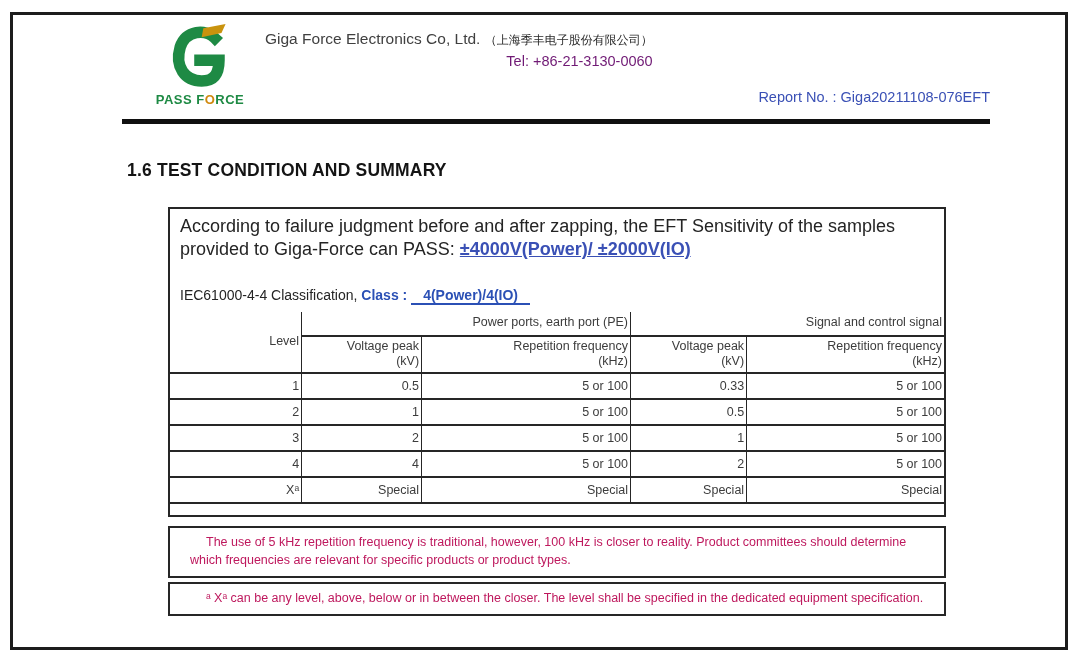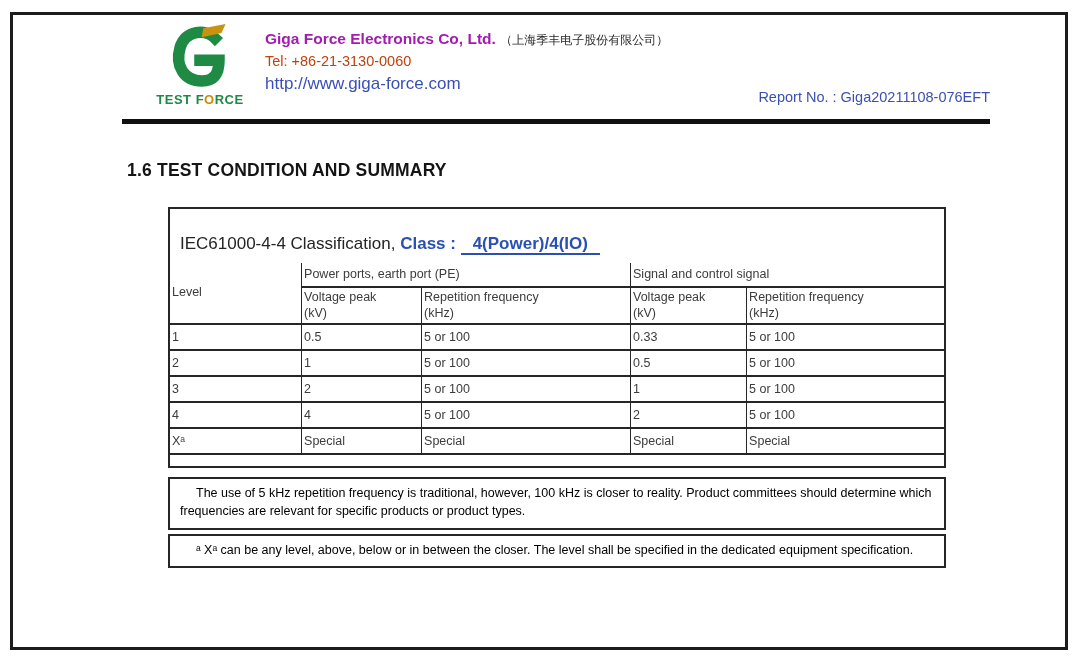--- a/index.html
+++ b/index.html
@@ -13,94 +13,96 @@
     position: absolute; left: 10px; top: 12px; width: 1058px; height: 638px;
     border: 3px solid #1c1c1c;
   }
   
   .logo { position: absolute; left: 142px; top: 24px; width: 116px; text-align: center; }
   .logo svg { display: block; margin: 0 auto; }
   .logo-text { margin-top: 2px; font-size: 13px; font-weight: bold; letter-spacing: 0.5px; color: #1e8a44; white-space: nowrap; }
   .logo-text .gold-o { color: #d0890f; }
   .company-info { position: absolute; left: 265px; top: 30px; }
   .company-line { font-size: 15.5px; }
-  .company-name { font-weight: bold; color: #a21caf; }
+  .company-name { font-weight: normal; color: #404040; }
   .company-cn { font-weight: normal; font-size: 12px; color: #2a2a2a; }
-  .tel-line { margin-top: 4px; font-size: 14.5px; color: #c2410c; }
+  .tel-line { margin-top: 4px; font-size: 14.5px; color: #701a75; text-align: right; }
   .website-line { margin-top: 5px; font-size: 17px; color: #3a50b5; }
   .report-no { position: absolute; left: 690px; top: 89px; width: 300px; text-align: right;
                font-size: 14.5px; font-weight: normal; color: #3a50b5; }
   .header-rule { position: absolute; left: 122px; top: 119px; width: 868px; height: 5px; background: #101010; }
   
   .section-title { position: absolute; left: 127px; top: 160px; margin: 0;
                    font-size: 17.5px; font-weight: bold; color: #141414; letter-spacing: 0.2px; }
   
   .content-col { position: absolute; left: 168px; top: 207px; width: 778px; }
   .main-box { border: 2px solid #262626; background: #ffffff; }
   .summary-para { font-size: 18px; line-height: 1.3; padding: 6px 10px 0 10px; color: #242424; margin: 0; }
   .pass-values { color: #3a50b5; font-weight: bold; text-decoration: underline; }
-  .classification-line { font-size: 17px; padding: 0 10px; margin: 25px 0 9px 0; color: #242424; }
+  .classification-line { font-size: 14px; padding: 0 10px; margin: 25px 0 9px 0; color: #242424; }
   .class-label { color: #2b50b5; font-weight: bold; }
   .class-value { color: #2b50b5; font-weight: bold; border-bottom: 2px solid #2b50b5; padding: 0 12px; }
   
   .grid { width: 100%; border-collapse: collapse; table-layout: fixed; }
   .grid th, .grid td {
     border-left: 1px solid #262626; border-right: 1px solid #262626;
     border-top: 2px solid #262626; border-bottom: 2px solid #262626;
-    text-align: left; vertical-align: middle;
+    text-align: right; vertical-align: middle;
     font-weight: normal; font-size: 12.5px; color: #3c3c3c; padding: 2px;
   }
   .grid th { white-space: pre-line; line-height: 1.25; }
   .grid th:first-child, .grid td:first-child { border-left: none; }
   .grid th:last-child, .grid td:last-child { border-right: none; }
   .grid thead tr:first-child th { border-top: none; height: 24px; }
   .grid thead tr:last-child th { height: 36px; }
   .grid tbody td { height: 26px; }
   .grid tr.empty-row td { height: 12px; border-bottom: none; }
   
-  .footnote-box { border: 2px solid #262626; margin-top: 9px; padding: 5px 10px 7px 10px;
-                  font-size: 12.5px; line-height: 1.45; color: #000000; background: #ffffff; }
+  .footnote-box { border: 2px solid #262626; margin-top: 9px; padding: 5px 10px 7px 20px;
+                  font-size: 12.5px; line-height: 1.45; color: #be185d; background: #ffffff; }
   .footnote-box p { margin: 0; text-indent: 16px; }
   .footnote-box.second { margin-top: 4px; }
 </style>
 </head>
 <body>
 
 <div class="page-border"></div>
 
 <div class="logo">
   <span>
     <svg width="66" height="66" viewBox="0 0 80 80" aria-hidden="true">
       <path d="M58 17 C47 6 23 7 16 28 C9 52 22 69 42 69 C59 69 63 58 63 44 L40 44" fill="none" stroke="#1e8a44" stroke-width="14" stroke-linecap="square"></path>
       <path d="M44 5 L71 0 L66 11 L42 16 Z" fill="#c9930e"></path>
     </svg>
   </span>
   <div class="logo-text">
-    <span>TEST F</span><span class="gold-o">O</span><span>RCE</span>
+    <span>PASS F</span><span class="gold-o">O</span><span>RCE</span>
   </div>
 </div>
 
 <div class="company-info">
   <div class="company-line">
     <span class="company-name">Giga Force Electronics Co, Ltd.</span>
     <span class="company-cn">（上海季丰电子股份有限公司）</span>
   </div>
   <div class="tel-line">Tel: +86-21-3130-0060</div>
-  <div class="website-line">http://www.giga-force.com</div>
 </div>
 
 <div class="report-no">Report No. : Giga20211108-076EFT</div>
 
 <div class="header-rule"></div>
 
 <h1 class="section-title">1.6 TEST CONDITION AND SUMMARY</h1>
 
 <div class="content-col">
 
   <div class="main-box">
+    <p class="summary-para">
+      <span>According to failure judgment before and after zapping, the EFT Sensitivity of the samples provided to Giga-Force can PASS: </span><span class="pass-values">±4000V(Power)/ ±2000V(IO)</span>
+    </p>
 
     <div class="classification-line">
       <span>IEC61000-4-4 Classification, </span><span class="class-label">Class : </span><span class="class-value">4(Power)/4(IO)</span>
     </div>
 
     <table class="grid">
       <colgroup>
         <col style="width:17%">
           <col style="width:15.5%">
           <col style="width:27%">

